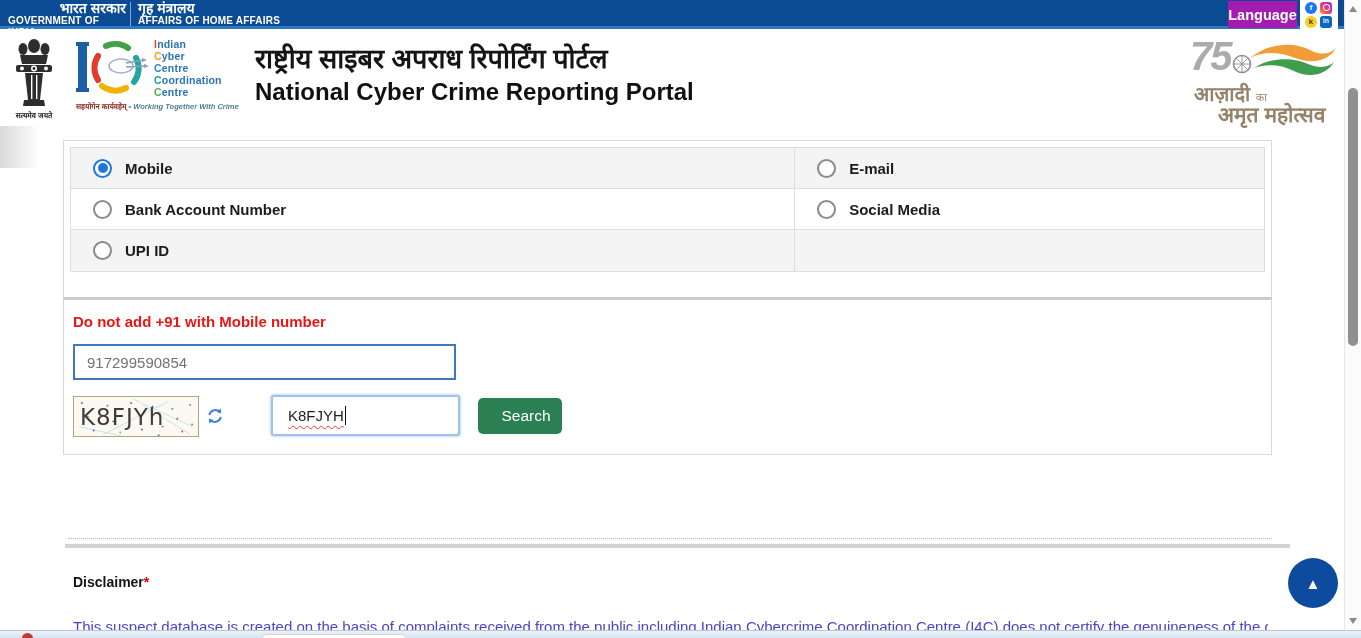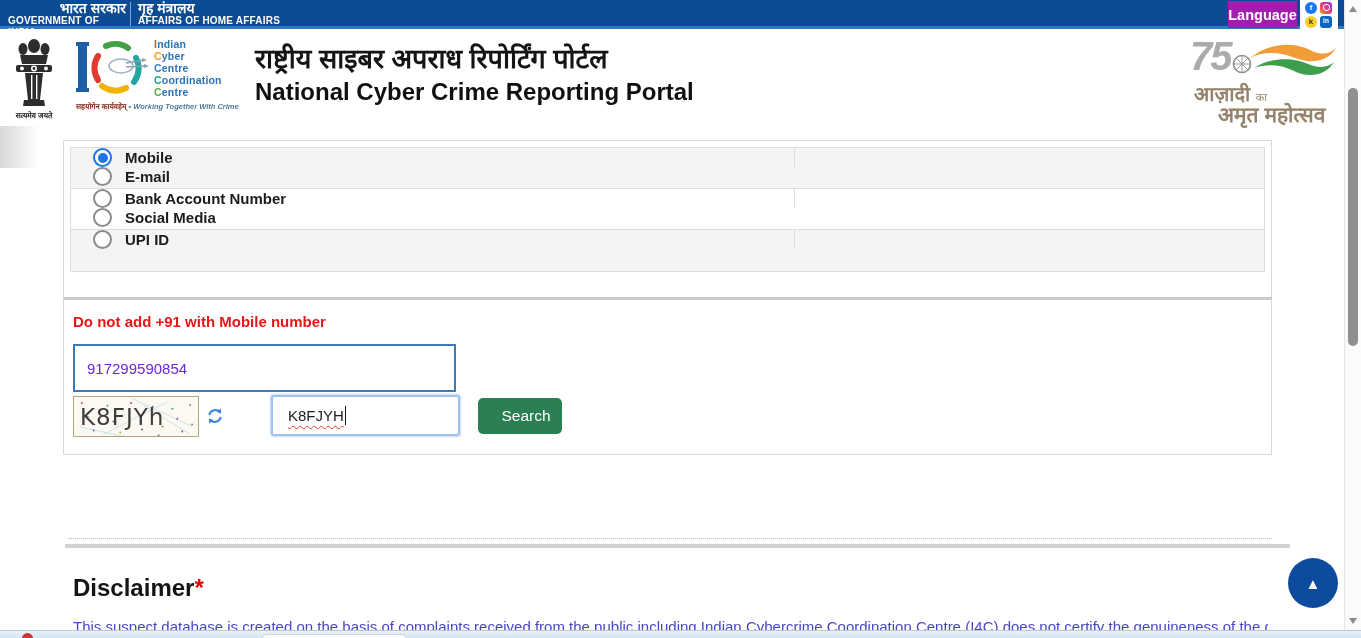--- a/index.html
+++ b/index.html
@@ -50,49 +50,49 @@
   .azadi-flag { position:absolute; left:62px; top:6px; }
   .azadi-l1 { position:absolute; left:6px; top:46px; font-size:20px; font-weight:bold; }
   .azadi-ka { font-size:11px; font-weight:normal; }
   .azadi-l2 { position:absolute; left:30px; top:66px; font-size:21px; font-weight:bold; }
   .left-shadow { position:absolute; left:0; top:126px; width:40px; height:42px;
     background:linear-gradient(to right,#d9d9d9,rgba(255,255,255,0)); }
 
   
   .panel { position:absolute; left:63px; top:140px; width:1209px; height:315px; border:1px solid #d9d9d9; background:#fff; }
   .opt-table { position:absolute; left:70px; top:147px; width:1195px; border:1px solid #ddd; }
-  .opt-row { display:flex; height:41px; border-bottom:1px solid #ddd;flex-direction:column; }
+  .opt-row { display:flex; height:41px; border-bottom:1px solid #ddd; }
   .opt-row:last-child { border-bottom:none; }
   .opt-row.stripe { background:#f4f4f4; }
   .opt-cell { display:flex; align-items:center; gap:13px; padding-left:22px; }
   .opt-cell.l { width:60.7%; border-right:1px solid #ddd; }
   .opt-cell.r { width:39.3%; }
   .opt-label { font-size:15px; font-weight:bold; color:#1c1c1c; }
   .radio { width:19px; height:19px; border:2px solid #8b8b8b; border-radius:50%; background:#fff; position:relative; cursor:pointer; flex:none; }
   .radio.checked { border-color:#1f76e0; }
   .radio.checked::after { content:""; position:absolute; inset:2.5px; background:#1f76e0; border-radius:50%; }
   .panel-divider { position:absolute; left:63px; top:297px; width:1209px; height:3px; background:#cbcbcb; }
   .warning { position:absolute; left:73px; top:313px; font-size:15px; font-weight:bold; color:#e81717; }
-  .mobile-input { position:absolute; left:73px; top:344px; width:383px; height:48px; border:2px solid #3f79b6;
-    font-size:15px; color:#6d28d9; padding:0 12px; font-family:inherit; background:#fff; outline:none; }
+  .mobile-input { position:absolute; left:73px; top:344px; width:383px; height:36px; border:2px solid #3f79b6;
+    font-size:15px; color:#737373; padding:0 12px; font-family:inherit; background:#fff; outline:none; }
   .captcha-img { position:absolute; left:73px; top:396px; width:126px; height:41px; border:1px solid #b3a67c; background:#fbf9f1; overflow:hidden; }
   .captcha-img svg { position:absolute; inset:0; }
   .captcha-text { position:absolute; left:6px; top:0; line-height:40px; font-size:23px; color:#3c3c3c; letter-spacing:1px; font-family:"DejaVu Sans",sans-serif; }
   .refresh-btn { position:absolute; left:205px; top:406px; width:20px; height:20px; cursor:pointer; }
   .captcha-input { position:absolute; left:271px; top:395px; width:189px; height:41px; border:2px solid #9fc1ee;
     border-radius:3px; box-shadow:0 0 0 1.5px #d9e6f8; background:#fff; display:flex; align-items:center; padding-left:15px; cursor:text; }
   .captcha-value { font-size:15px; color:#1d1d1d; text-decoration:underline wavy #e2402f 1px; text-underline-offset:4px; }
   .caret { width:1.5px; height:19px; background:#111; margin-left:1px; }
   .search-btn { position:absolute; left:478px; top:398px; width:84px; height:36px; background:#2a8052; color:#fff;
     border:none; border-radius:5px; font-size:15.5px; font-family:inherit; cursor:pointer;padding-left:12px; }
 
   
   .dotted-line { position:absolute; left:68px; top:538px; width:1204px; border-top:1px dotted #b9b9b9; }
   .thick-line { position:absolute; left:65px; top:544px; width:1225px; height:4px; background:#d2d2d2; }
-  .disclaimer-title { position:absolute; left:73px; top:574px; font-size:24px; font-weight:800; color:#141414; }
+  .disclaimer-title { position:absolute; left:73px; top:574px; font-size:14px; font-weight:800; color:#141414; }
   .disclaimer-star { color:#e60000; }
   .disclaimer-body { position:absolute; left:73px; top:617px; width:1195px; font-size:15px; color:#4a44c6; line-height:20px; white-space:nowrap; overflow:hidden; }
 
   
   .bottom-band { position:absolute; left:0; top:630px; width:1361px; height:8px;
     background:linear-gradient(#eaf2fa,#d5e5f4); border-top:1px solid #bfc7ce; z-index:8; }
   .band-dot { position:absolute; left:22px; top:2px; width:11px; height:11px; border-radius:50%; background:#c8372d; }
   .band-pill { position:absolute; left:261px; top:3px; width:146px; height:12px; background:#fdfdfd; border:1px solid #d6d6d6; border-radius:7px; }
   .scroll-top { position:absolute; left:1288px; top:558px; width:50px; height:50px; border-radius:50%;
     background:#0d4b9e; color:#fff; display:flex; align-items:center; justify-content:center;

